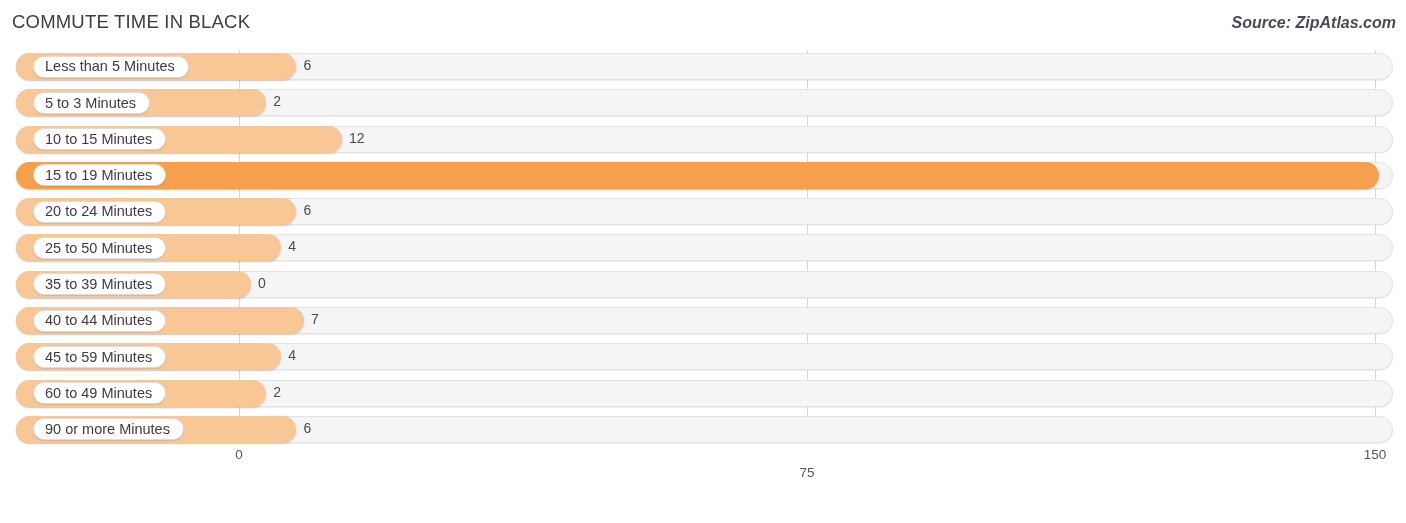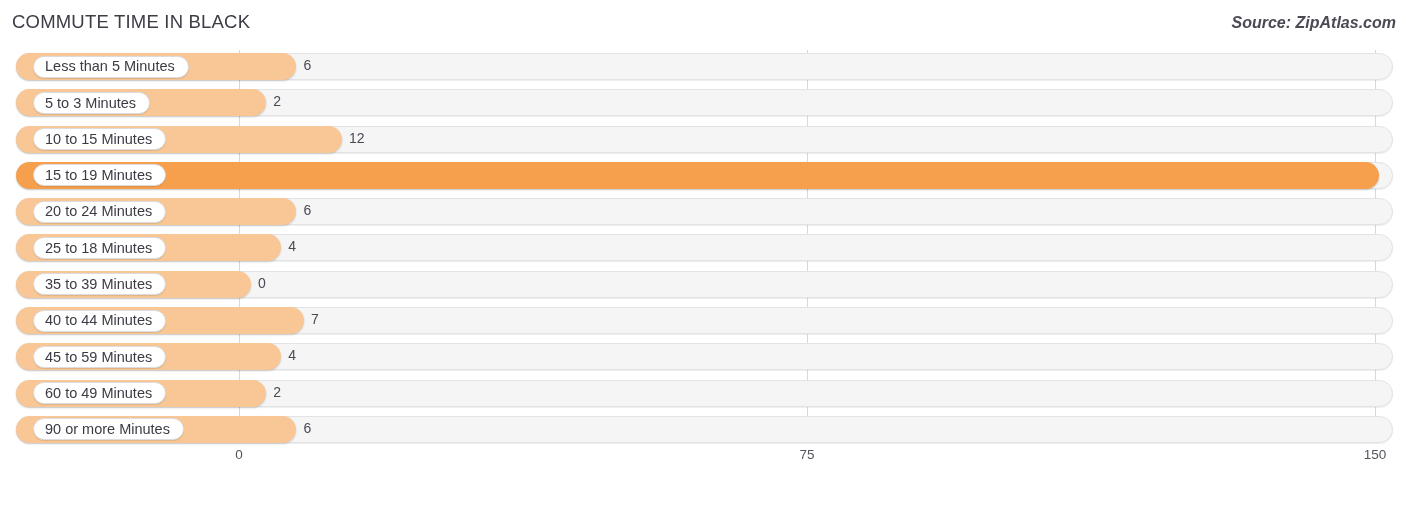--- a/index.html
+++ b/index.html
@@ -197,21 +197,21 @@
           <div class="bar" style="width: 280.44px;"></div>
           <div class="pill">
             <span class="pill-label">20 to 24 Minutes</span>
           </div>
           <div class="value" style="left: 303.44px;">6</div>
         </div>
         <div class="row">
           <div class="track" style="width: 1377px;"></div>
           <div class="bar" style="width: 265.293px;"></div>
           <div class="pill">
-            <span class="pill-label">25 to 18 Minutes</span>
+            <span class="pill-label">25 to 50 Minutes</span>
           </div>
           <div class="value" style="left: 288.293px;">4</div>
         </div>
         <div class="row">
           <div class="track" style="width: 1377px;"></div>
           <div class="bar" style="width: 235px;"></div>
           <div class="pill">
             <span class="pill-label">35 to 39 Minutes</span>
           </div>
           <div class="value" style="left: 258px;">0</div>
@@ -244,18 +244,18 @@
           <div class="track" style="width: 1377px;"></div>
           <div class="bar" style="width: 280.44px;"></div>
           <div class="pill">
             <span class="pill-label">90 or more Minutes</span>
           </div>
           <div class="value" style="left: 303.44px;">6</div>
         </div>
       </div>
     <div class="axis">
         <div class="tick-label" style="left: 239px;">0</div>
-        <div class="tick-label" style="left: 807px;">75</div>
+        <div class="tick-label" style="left: 807px; margin-top: 18px;">75</div>
         <div class="tick-label" style="left: 1375px;">150</div>
       </div>
   </div>
 
 </div>
 
 </body></html>

